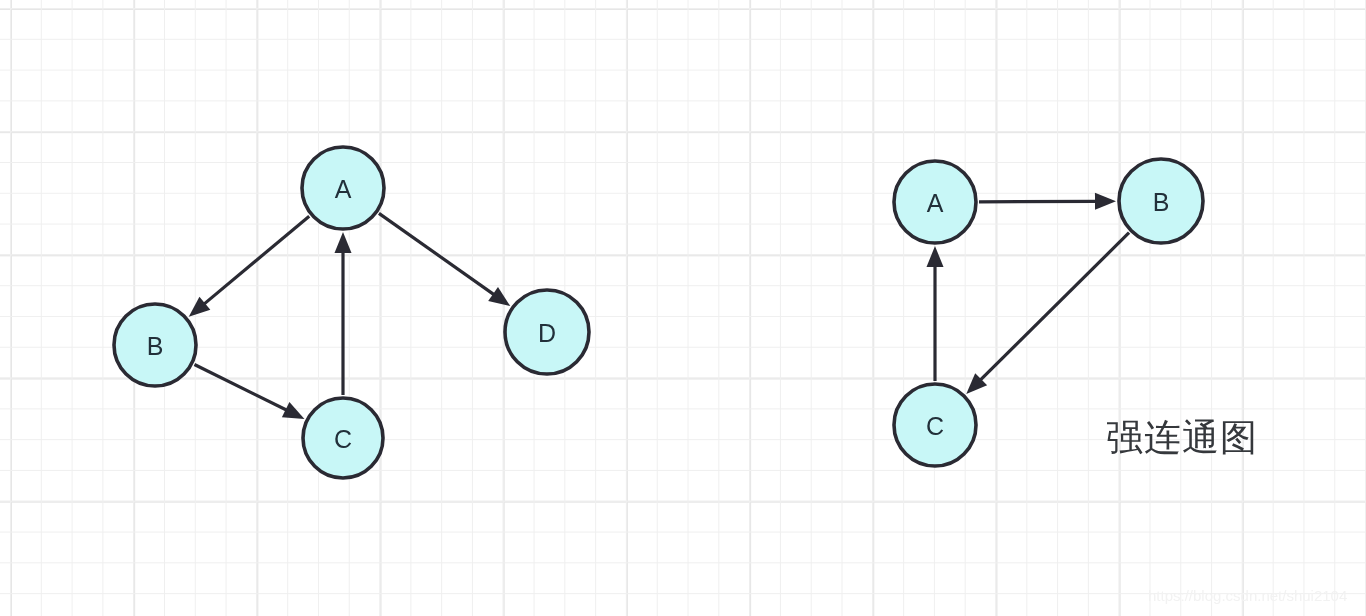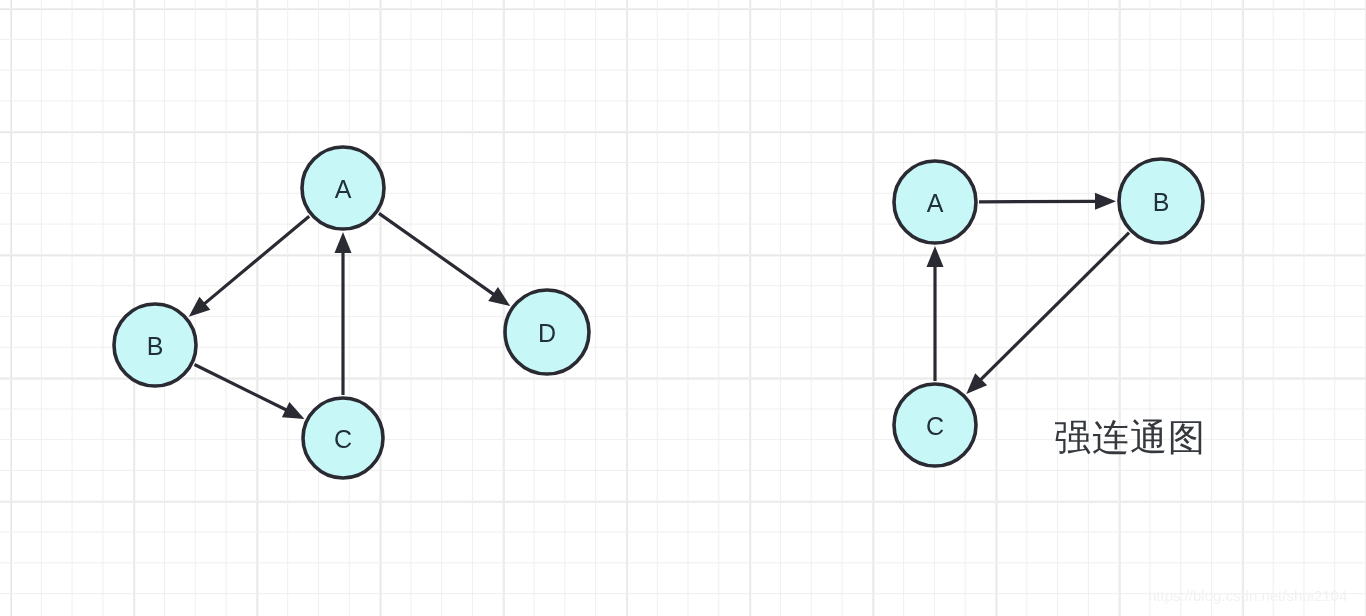--- a/index.html
+++ b/index.html
@@ -120,17 +120,17 @@
           <circle cx="1161" cy="201" r="42" class="node-circle"></circle>
           <text x="1161" y="202" class="node-label">B</text>
         </g>
         <g>
           <circle cx="935" cy="425" r="41" class="node-circle"></circle>
           <text x="935" y="426" class="node-label">C</text>
         </g>
       </g>
   </svg>
 
-  <div class="caption-text" style="left: 1054px; top: 413px;">强连通图</div>
+  <div class="caption-text" style="left: 1106px; top: 413px;">强连通图</div>
 
   <div class="watermark-text" style="left: 1148px; top: 587px;">https://blog.csdn.net/shui2104</div>
 
 </div>
 
 </body></html>

